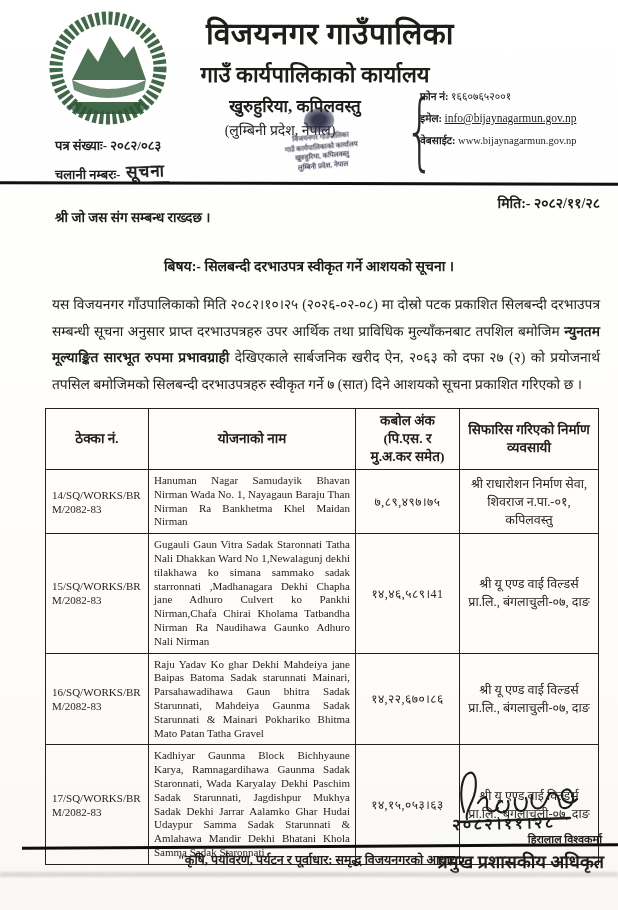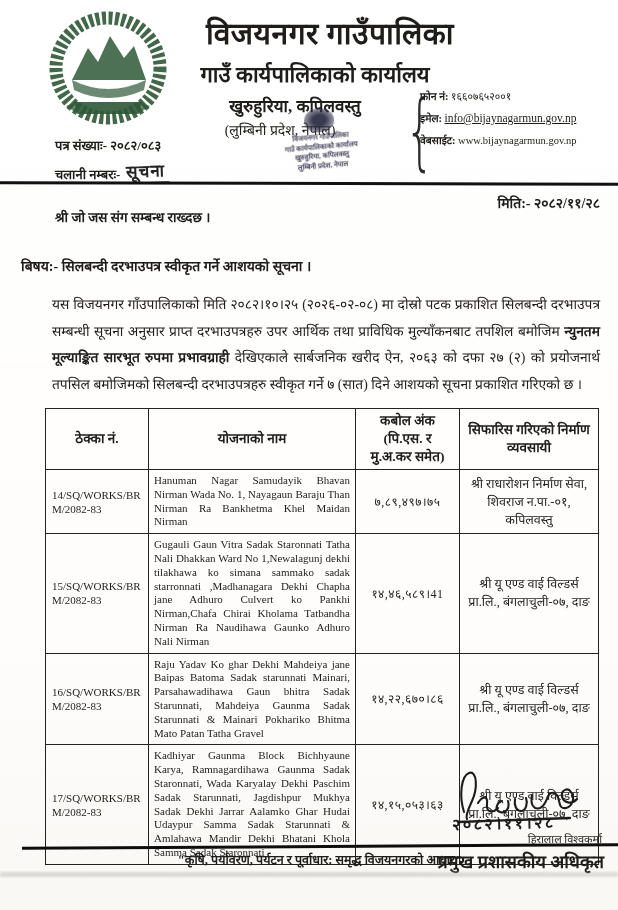--- a/index.html
+++ b/index.html
@@ -60,21 +60,21 @@
     width: 30px; height: 24px; margin: 0 auto 1px auto;
     background: radial-gradient(ellipse at center, rgba(35,35,60,0.9) 30%, rgba(45,45,72,0.55) 65%, rgba(45,45,72,0.08) 100%);
     border-radius: 50% 50% 45% 45%;
     filter: blur(0.4px);
   }
   .stamp-line { font-size: 7px; font-weight: 700; line-height: 9.5px; white-space: nowrap; filter: blur(0.25px); }
   
   .top-rule { position: absolute; left: 0; top: 182px; width: 618px; height: 2.6px; background: #111; transform: rotate(0.15deg); }
   .date-line { position: absolute; right: 18px; top: 193px; font-size: 14px; font-weight: 700; }
   .salutation { position: absolute; left: 55px; top: 208px; font-size: 13.5px; font-weight: 700; }
-  .subject { position: absolute; left: 0; top: 256px; width: 618px; font-size: 14px; font-weight: 700; padding-left: 21px; }
+  .subject { position: absolute; left: 0; top: 256px; width: 618px; text-align: center; font-size: 14px; font-weight: 700; }
   .body-par {
     position: absolute; left: 52px; top: 292px; width: 548px;
     font-size: 13.8px; line-height: 26.5px; text-align: justify;
   }
   .body-par .bold-seg { font-weight: 700; }
   
   .tender-table {
     position: absolute; left: 45px; top: 408px; width: 553px;
     border-collapse: collapse; table-layout: fixed;
   }
@@ -90,21 +90,21 @@
   td.cell-contract { font-size: 11px; font-weight: 400; word-break: break-all; line-height: 14px; }
   td.cell-project { font-size: 11px; text-align: justify; line-height: 13.8px; padding: 4px 5px; }
   td.cell-amount { font-size: 12px; text-align: center; letter-spacing: 0.5px; }
   td.cell-contractor { font-size: 12.5px; text-align: center; line-height: 18px; }
   
   .sig-scribble { position: absolute; left: 448px; top: 768px; width: 150px; height: 58px; }
   .sig-date {
     position: absolute; left: 452px; top: 812px; font-size: 16px; font-weight: 600;
     letter-spacing: 2.5px; transform: rotate(-1.5deg); color: #1b1b1b;
   }
-  .sig-name { position: absolute; right: 16px; top: 831px; font-size: 11px; font-weight: 400; filter: blur(0.2px); }
+  .sig-name { position: absolute; right: 16px; top: 831px; font-size: 11px; font-weight: 700; filter: blur(0.2px); }
   .sig-designation { position: absolute; right: 14px; top: 849px; font-size: 18px; font-weight: 700; filter: blur(0.15px); }
   
   .footer-rule { position: absolute; left: 22px; top: 845px; width: 596px; height: 3px; background: #0d0d0d; transform: rotate(-0.35deg); }
   .motto {
     position: absolute; left: 120px; top: 851px; width: 400px; text-align: center;
     font-size: 12.5px; font-weight: 700;
   }
   
   .scan-smudge {
     position: absolute; left: 0; top: 872px; width: 618px; height: 5px;

